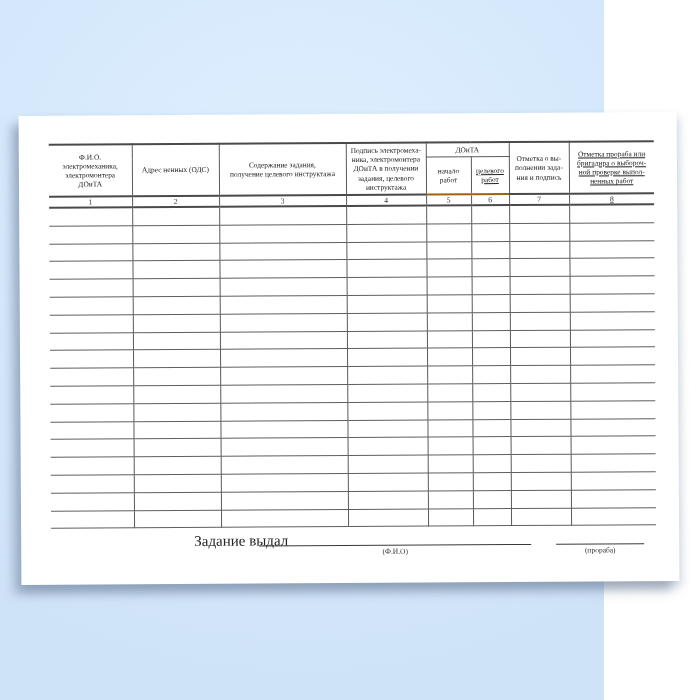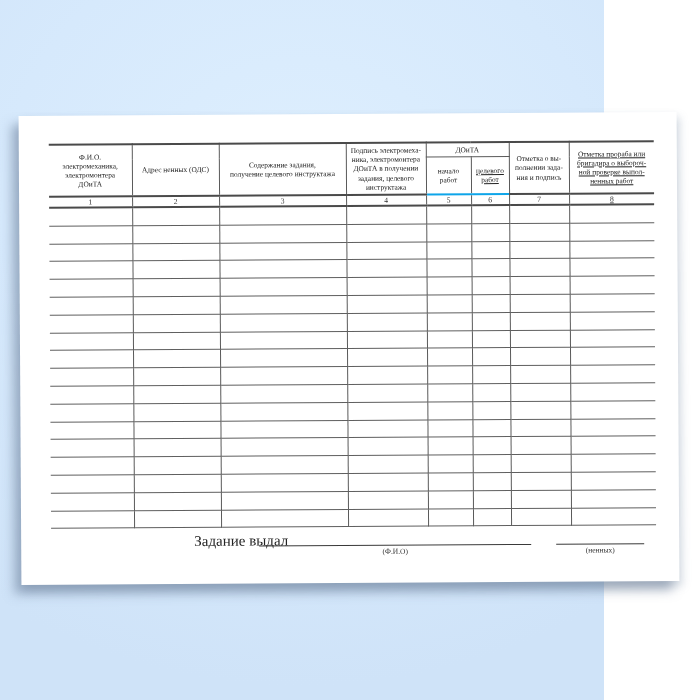--- a/index.html
+++ b/index.html
@@ -48,21 +48,21 @@
   .form-table th:last-child, .form-table td:last-child { border-right: none; text-decoration: underline; }
   .form-table thead th {
     font-size: 7.4px;
     line-height: 9.2px;
     white-space: pre-line;
   }
   .form-table tr.group-row th { height: 13px; }
   .form-table tr.group-row th.group-cell { border-bottom: 1px solid #5a5a5a; }
   .form-table tr.sub-row th { height: 36px; }
   .form-table tr.head-main th { border-bottom: 2px solid #4a4a4a; }
-  .form-table tr.sub-row th { border-bottom: 2px solid #0ea5e9; }
+  .form-table tr.sub-row th { border-bottom: 2px solid #a16207; }
   .form-table tr.num-row td {
     height: 9px;
     font-size: 7.6px;
     line-height: 9px;
     border-bottom: 2px solid #4a4a4a;
     color: #2e2e2e;
   }
   .form-table tbody tr.blank-row td {
     height: 16.8px;
     border-bottom: 1px solid #5f5f5f;
@@ -338,17 +338,17 @@
             <td></td>
           </tr>
         </tbody>
     </table>
 
     <div class="footer-area">
       <span class="issued-label">Задание выдал</span>
       <span class="fill-line fio-line"></span>
       <span class="line-caption fio-caption">(Ф.И.О)</span>
       <span class="fill-line sign-line"></span>
-      <span class="line-caption sign-caption">(ненных)</span>
+      <span class="line-caption sign-caption">(прораба)</span>
     </div>
 
   </div>
 </div>
 
 </body></html>

